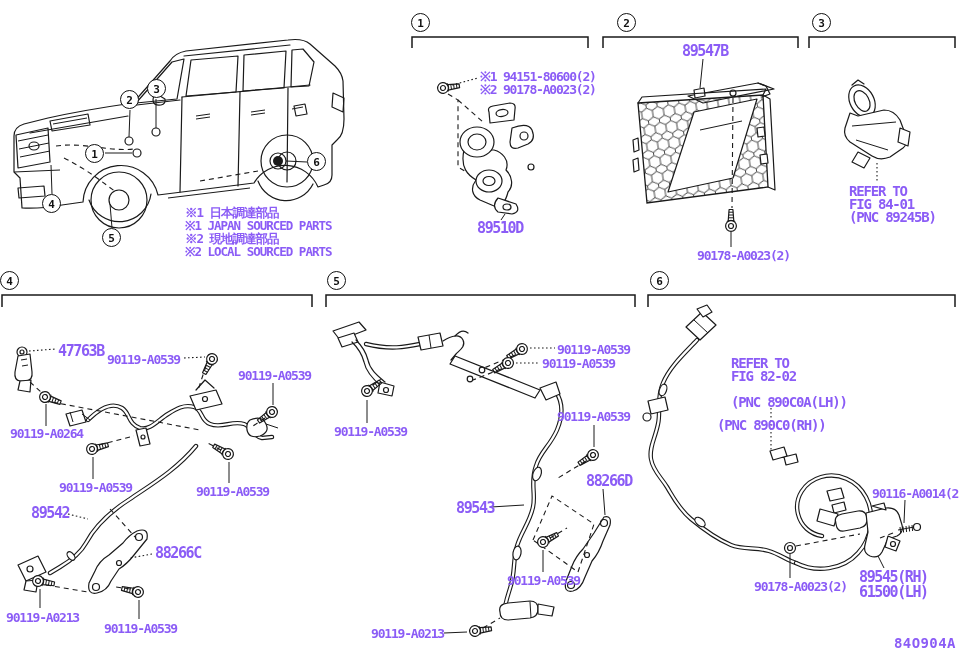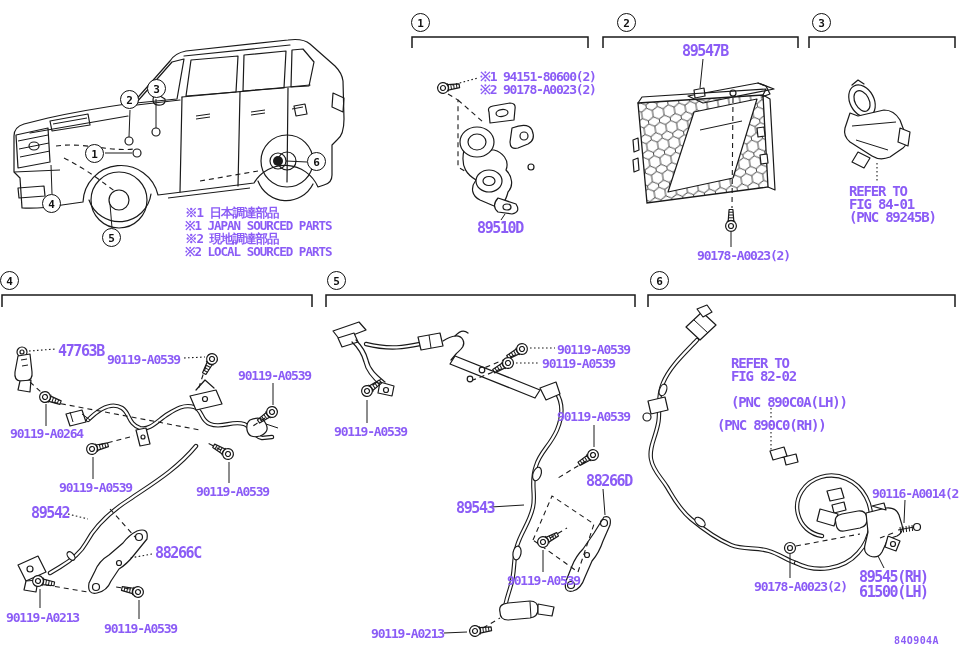--- a/index.html
+++ b/index.html
@@ -4,21 +4,21 @@
 <style>
   html,body{margin:0;padding:0;background:#fff;}
   #canvas{position:relative;width:960px;height:663px;background:#fff;overflow:hidden;
           font-family:"DejaVu Sans Mono",monospace;}
   #art{position:absolute;left:0;top:0;}
   .lbl{position:absolute;font:bold 13px/1.05 "DejaVu Sans Mono",monospace;
        letter-spacing:-1.2px;color:#8b5cf6;white-space:nowrap;}
   .pn{font-size:15px;letter-spacing:-1.4px;}
   .nt{font-size:12.5px;letter-spacing:-1px;}
   .rf{font-size:14px;letter-spacing:-1.2px;}
-  .ft{font-size:10px;letter-spacing:0.4px;}
+  .ft{font-size:14px;letter-spacing:0.4px;}
   .co{position:absolute;width:19px;height:19px;border:1.7px solid #111;border-radius:50%;
       background:#fff;font:bold 11px/19px "DejaVu Sans Mono",monospace;text-align:center;
       color:#111;box-sizing:border-box;}
   
   .ln{stroke:#1a1a1a;stroke-width:1.2;fill:none;stroke-linecap:round;stroke-linejoin:round;}
   .lnf{stroke:#1a1a1a;stroke-width:1.2;fill:#fff;stroke-linejoin:round;}
   .thin{stroke:#1a1a1a;stroke-width:1;fill:none;}
   .dash{stroke:#1a1a1a;stroke-width:1.1;fill:none;stroke-dasharray:5,4;}
   .dot{stroke:#1a1a1a;stroke-width:1.1;fill:none;stroke-dasharray:1.6,2.4;}
   .wo{stroke:#1a1a1a;stroke-width:4.4;fill:none;stroke-linecap:round;stroke-linejoin:round;}

